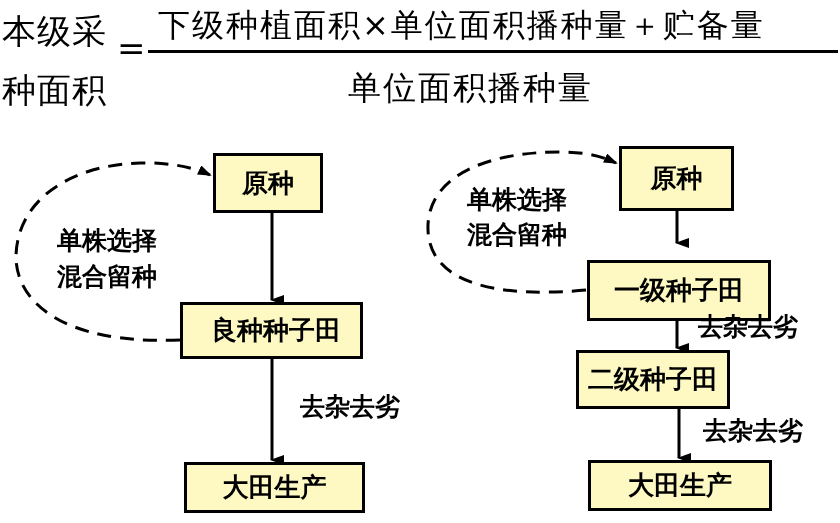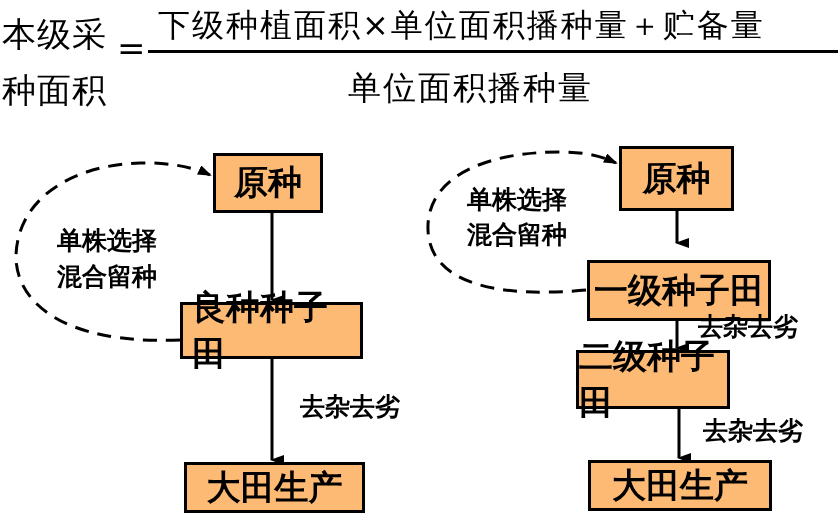--- a/index.html
+++ b/index.html
@@ -2,30 +2,30 @@
 <html><head>
 <meta charset="utf-8">
 <style>
   html, body { margin: 0; padding: 0; background: #ffffff; }
   body { width: 840px; height: 523px; position: relative; overflow: hidden;
          font-family: "DejaVu Sans", "Liberation Sans", sans-serif; color: #000; }
   .abs { position: absolute; white-space: nowrap; }
   .formula-lhs { font-size: 34px; line-height: 40px; letter-spacing: 1px; }
   .formula-num { font-size: 32px; letter-spacing: 2px; }
   .formula-den { font-size: 33px; letter-spacing: 2px; }
-  .box { position: absolute; border: 3px solid #000; background: #fdba74;
+  .box { position: absolute; border: 3px solid #000; background: #fef9c3;
          display: flex; align-items: center; justify-content: center;
-         font-size: 34px; box-sizing: border-box; font-weight: bold; }
+         font-size: 26px; box-sizing: border-box; font-weight: bold; }
   .label { font-size: 25px; font-weight: bold; text-align: center; }
   svg { position: absolute; left: 0; top: 0; }
 </style>
 </head>
 <body>
 
-<div class="abs formula-lhs" style="left:2px; top:14px;">本级采</div>
+<div class="abs formula-lhs" style="left:2px; top:14px;font-family:Liberation Mono, monospace;">本级采</div>
 <div class="abs formula-lhs" style="left:2px; top:70px;">种面积</div>
 <div class="abs" style="left:117px; top:28px; font-size:34px;">=</div>
 <div class="abs formula-num" style="left:158px; top:4px;">下级种植面积×单位面积播种量＋贮备量</div>
 <div class="abs" style="left:148px; top:50px; width:690px; height:3px; background:#000;"></div>
 <div class="abs formula-den" style="left:348px; top:66px;">单位面积播种量</div>
 
 <svg width="840" height="523">
   <defs>
     <marker id="arr" markerWidth="10" markerHeight="14" refX="5" refY="12" orient="auto" markerUnits="userSpaceOnUse">
       <path d="M0,0 L5,14 L10,0 Z" fill="#000"></path>

